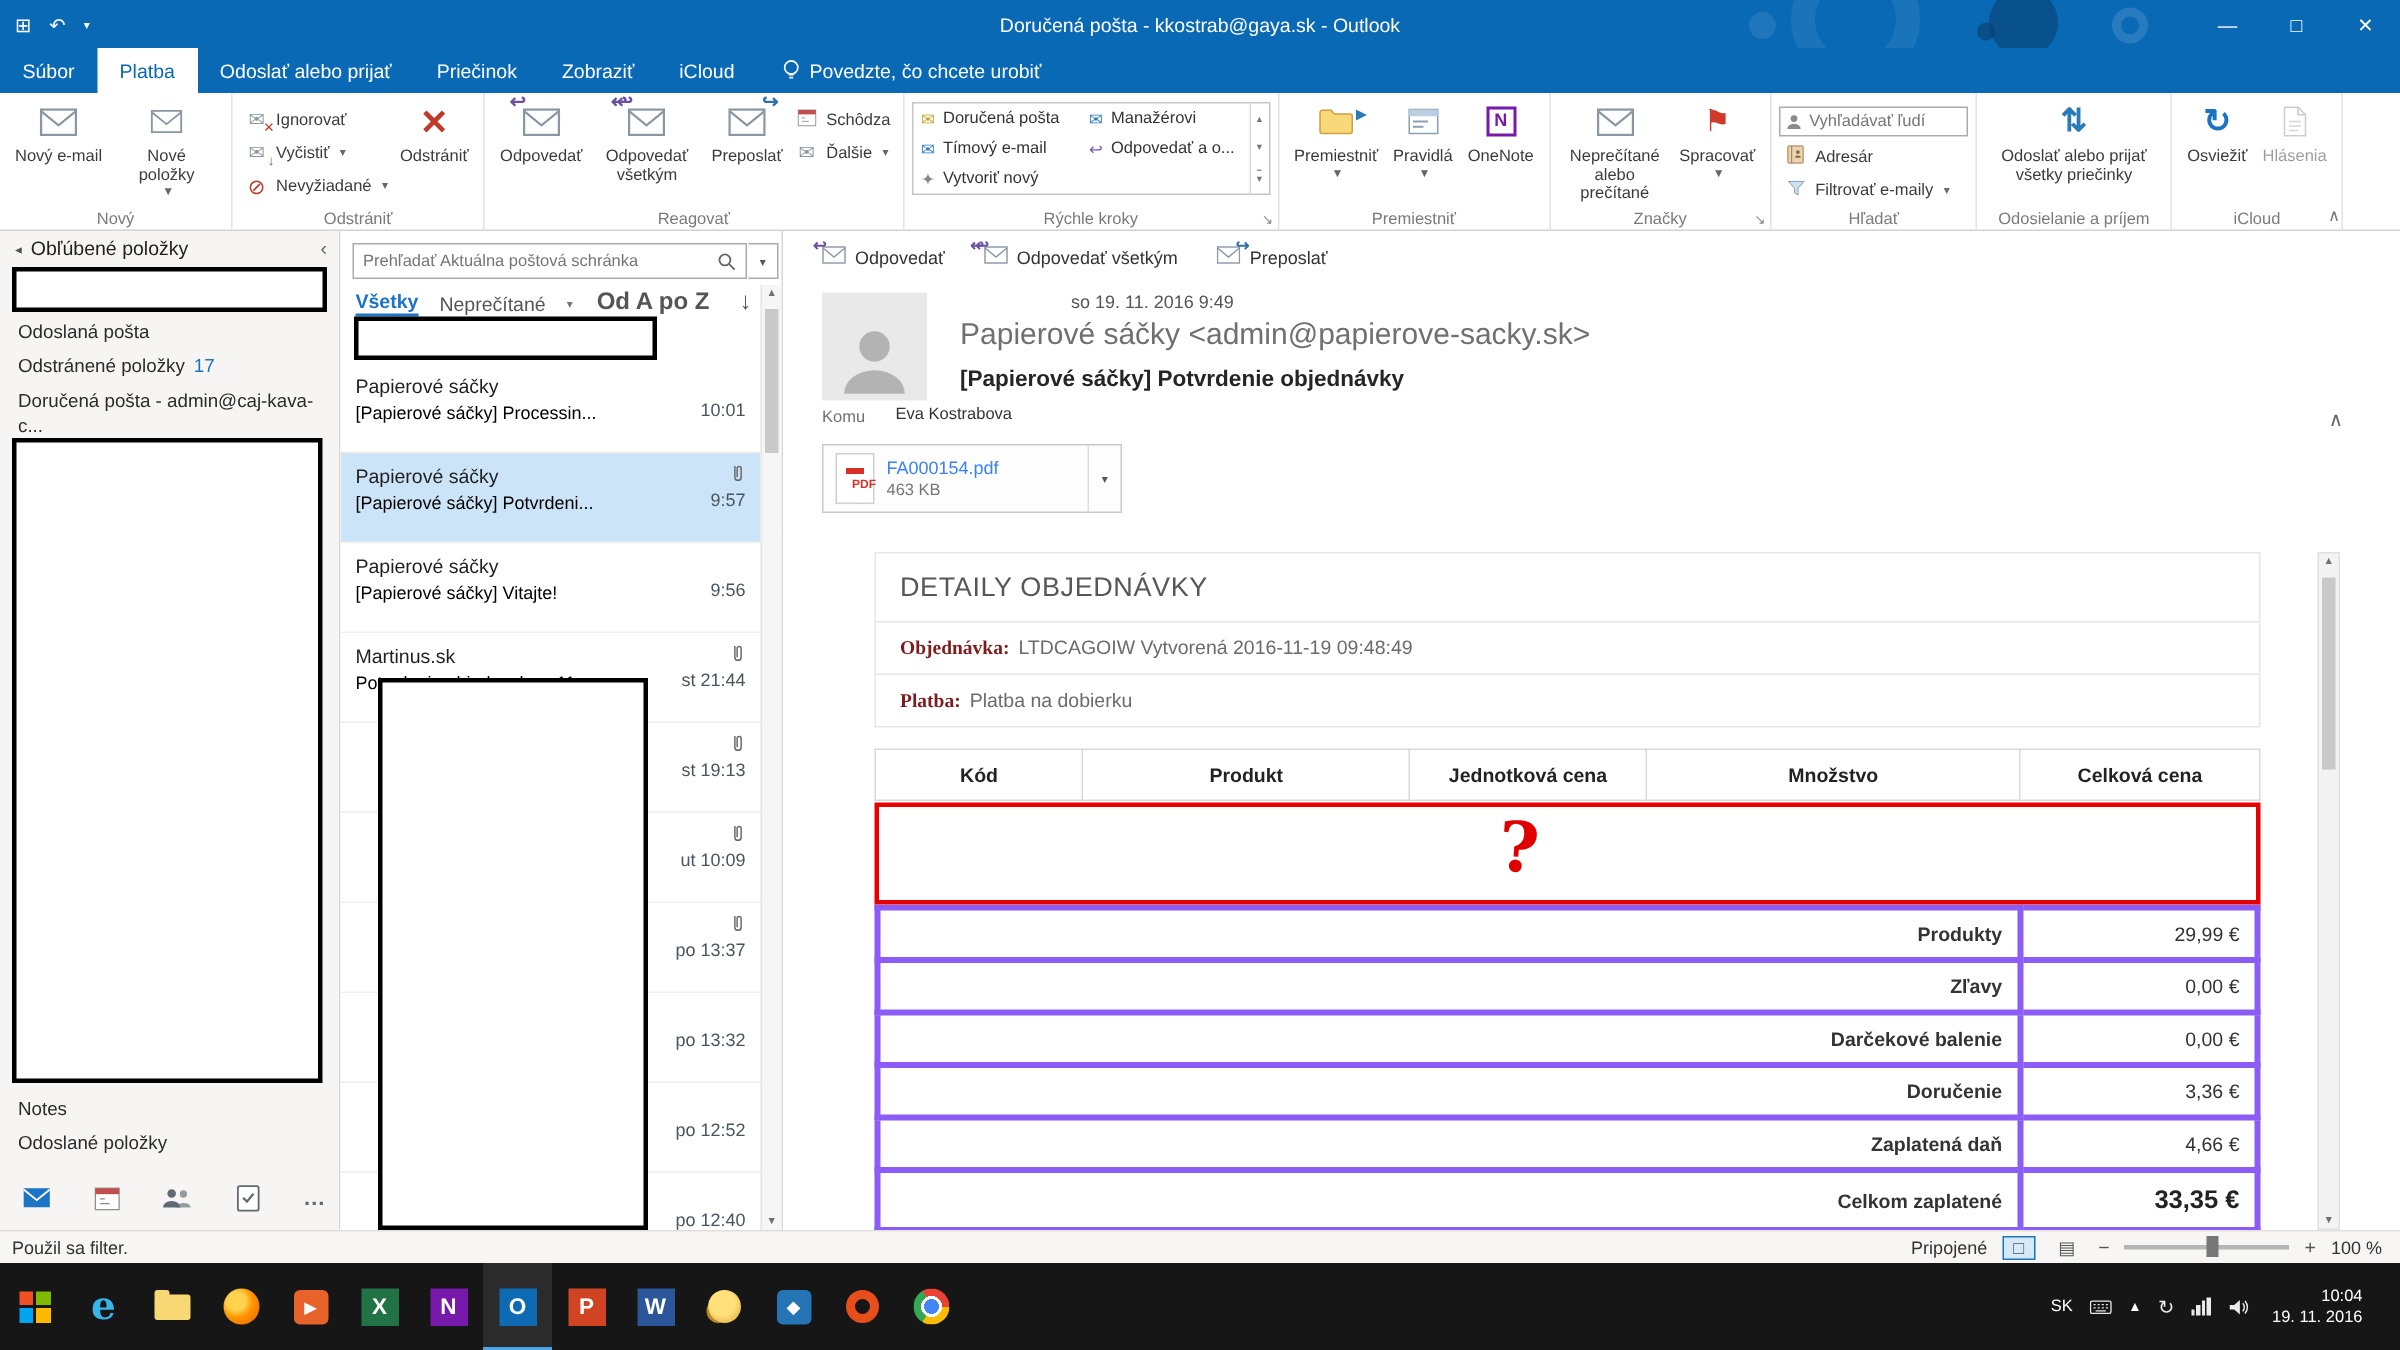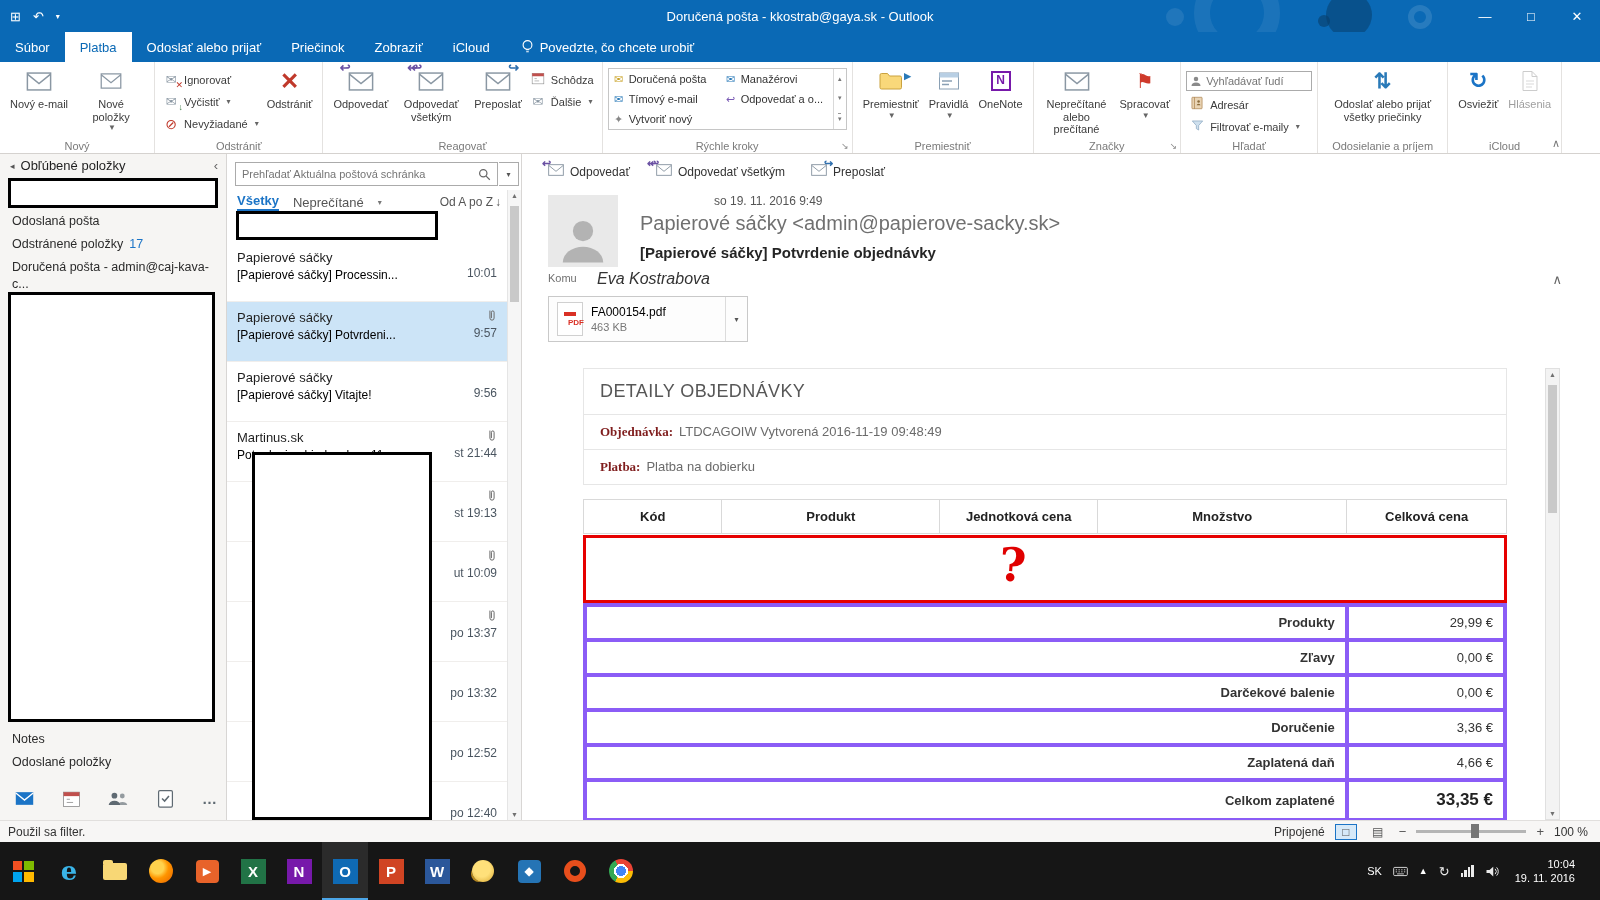--- a/index.html
+++ b/index.html
@@ -75,48 +75,48 @@
   .fp-more { color:#5f6a72; font-size:15px; font-weight:bold; letter-spacing:1px; }
 
   
   .ml-search { position:absolute; left:8px; right:23px; top:8px; height:24px; border:1px solid #ababab; background:#fff; display:flex; align-items:center; }
   .ml-search input { flex:1; border:0; outline:none; font-size:11px; color:#4c1d95; padding:0 6px; font-family:inherit; background:transparent; }
   .ml-search svg { width:13px; height:13px; color:#666; margin-right:6px; flex:0 0 auto; }
   .ml-sdd { position:absolute; right:2px; top:8px; width:20px; height:24px; border:1px solid #ababab; border-left:0; background:#fff; display:flex; align-items:center; justify-content:center; font-size:8px; color:#555; }
   .ml-tabs { position:absolute; top:37px; left:10px; right:20px; height:22px; display:flex; align-items:center; gap:14px; font-size:13px; }
   .ml-tab-all { color:#1b74c6; font-weight:bold; border-bottom:3px solid #1b74c6; padding-bottom:1px; }
   .ml-tab-unread { color:#555; }
-  .ml-sort { margin-left:auto; font-size:12px; color:#555; display:flex; gap:2px; align-items:center; }
+  .ml-sort { margin-left:auto; font-size:16px; color:#555; display:flex; gap:20px; align-items:center;font-weight:bold; }
   .ml-items { position:absolute; top:88px; left:0; right:14px; bottom:0; overflow:hidden; }
   .mi { height:60px; padding:8px 10px; position:relative; border-bottom:1px solid #f0eeec; }
   .mi.sel { background:#cce4f7; }
   .mi-sender { font-size:13px; color:#1f1f1f; }
   .mi-sub { font-size:12px; color:#000000; margin-top:3px; }
   .mi-time { position:absolute; right:10px; top:24px; font-size:12px; color:#4a5560; }
   .mi-clip { position:absolute; right:10px; top:7px; width:10px; height:14px; color:#6b6b6b; }
   .mlsb { position:absolute; top:36px; right:0; bottom:0; width:14px; background:#f6f6f6; border-left:1px solid #e5e5e5; }
   .sb-ar { position:absolute; left:0; right:0; text-align:center; font-size:7px; color:#707070; }
   .sb-th { position:absolute; left:2px; right:2px; background:#c9c9c9; }
 
   
   .rp-toolbar { position:absolute; top:10px; left:26px; display:flex; gap:26px; font-size:12px; color:#333; }
   .mt-item { display:flex; align-items:center; gap:6px; }
   .avatar { position:absolute; left:26px; top:41px; width:70px; height:72px; background:#e9e9e9; display:flex; align-items:flex-end; justify-content:center; overflow:hidden; }
   .avatar svg { width:54px; height:54px; color:#b3b3b3; }
   .rp-date { position:absolute; left:192px; top:40px; font-size:12px; color:#555; }
   .rp-from { position:absolute; left:118px; top:58px; font-size:20px; color:#707070; }
   .rp-subject { position:absolute; left:118px; top:90px; font-size:15px; font-weight:bold; color:#252525; }
   .rp-to-label { position:absolute; left:26px; top:118px; font-size:11px; color:#707070; }
-  .rp-to { position:absolute; left:75px; top:116px; font-size:16px; color:#333;font-style:italic; }
+  .rp-to { position:absolute; left:75px; top:116px; font-size:11px; color:#333; }
   .rp-coll { position:absolute; right:38px; top:118px; color:#666; font-size:13px; }
   .rp-attach { position:absolute; left:26px; top:142px; width:200px; height:46px; border:1px solid #c9c9c9; background:#fdfdfd; display:flex; align-items:center; }
   .pdficon { width:26px; height:34px; margin:0 8px; background:#fff; border:1px solid #d0d0d0; display:flex; flex-direction:column; align-items:center; justify-content:center; gap:2px; }
   .pdficon b { color:#d93025; font-size:8px;margin-left:12px; }
   .pdficon i { width:12px; height:4px; background:#d93025; }
-  .att-name { font-size:12px; color:#000000; }
+  .att-name { font-size:12px; color:#3b82f6; }
   .att-size { font-size:11px; color:#777; margin-top:2px; }
   .att-dd { margin-left:auto; width:22px; align-self:stretch; border-left:1px solid #dcdcdc; display:flex; align-items:center; justify-content:center; font-size:8px; color:#555; }
   .rp-bodywrap { position:absolute; top:196px; left:0; right:0; bottom:0; background:#fff; overflow:hidden; }
   .email-content { margin:18px 93px 0 61px; }
   .order-box { border:1px solid #e6e6e6; }
   .ob-head { padding:12px 16px; font-size:18px; color:#575757; border-bottom:1px solid #e6e6e6; letter-spacing:.4px; }
   .ob-row { padding:9px 16px; font-size:13px; color:#6b6b6b; border-bottom:1px solid #e6e6e6; }
   .ob-row:last-child { border-bottom:0; }
   .ob-row b { color:#7f1d1d; margin-right:6px;font-family:Liberation Serif, serif; }
   table.ptable { width:100%; border-collapse:collapse; margin-top:14px; font-size:13px; }

